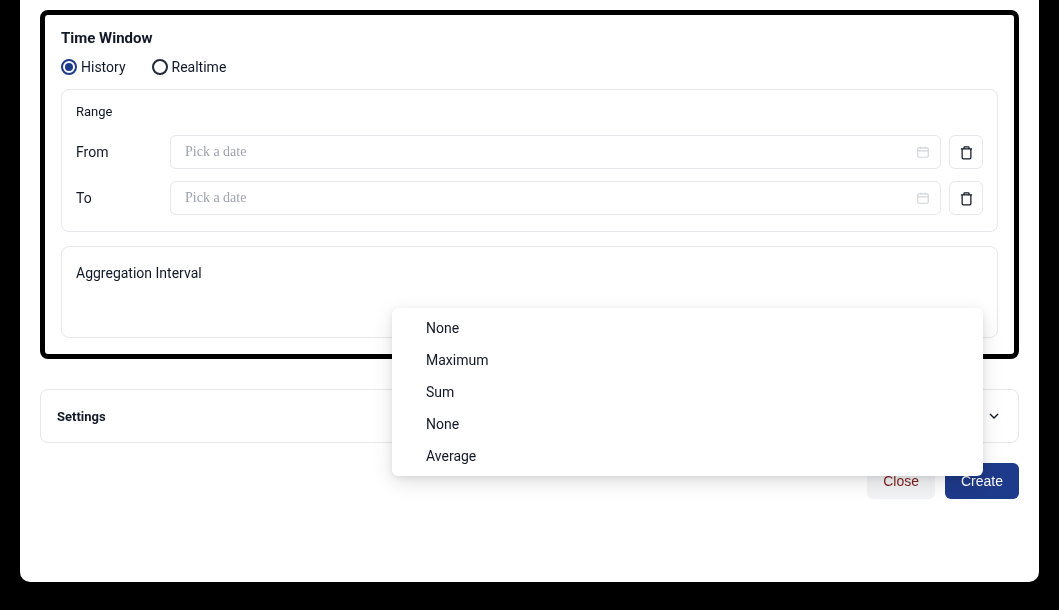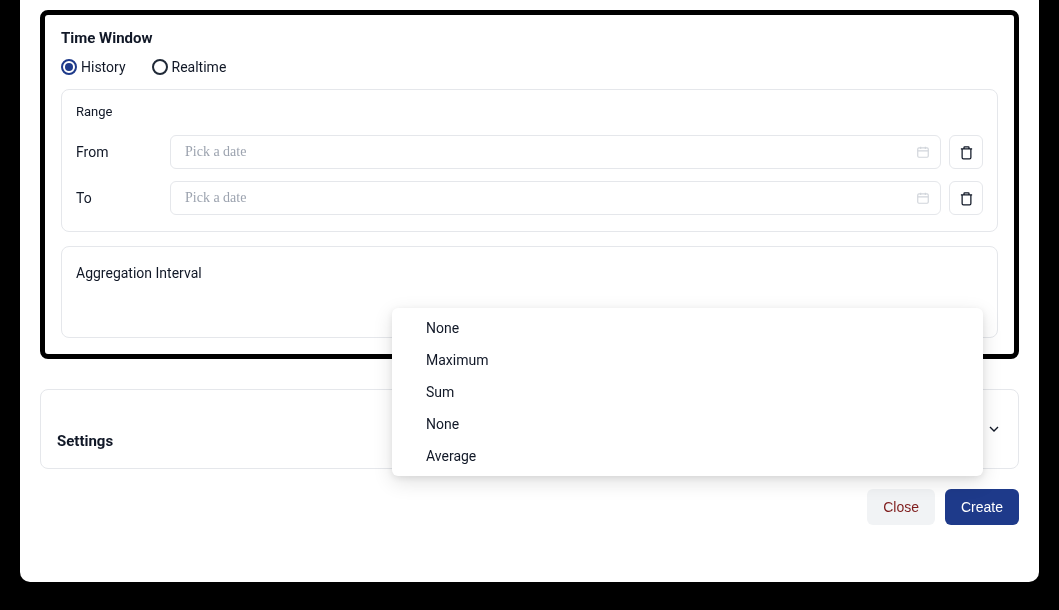--- a/index.html
+++ b/index.html
@@ -187,24 +187,23 @@
     .settings-panel {
       border: 1px solid #e5e7eb;
       border-radius: 8px;
       margin-top: 30px;
       padding: 18px 16px;
       display: flex;
       align-items: center;
       justify-content: space-between;
     }
     .settings-title {
-      font-size: 15px;
+      font-size: 13px;
       font-weight: 700;
       color: #111827;
-      margin-top: 24px;
     }
     .settings-chev { color: #111827; }
     .footer {
       display: flex;
       justify-content: flex-end;
       gap: 10px;
       padding: 20px 20px 20px 20px;
     }
     .btn {
       height: 36px;

